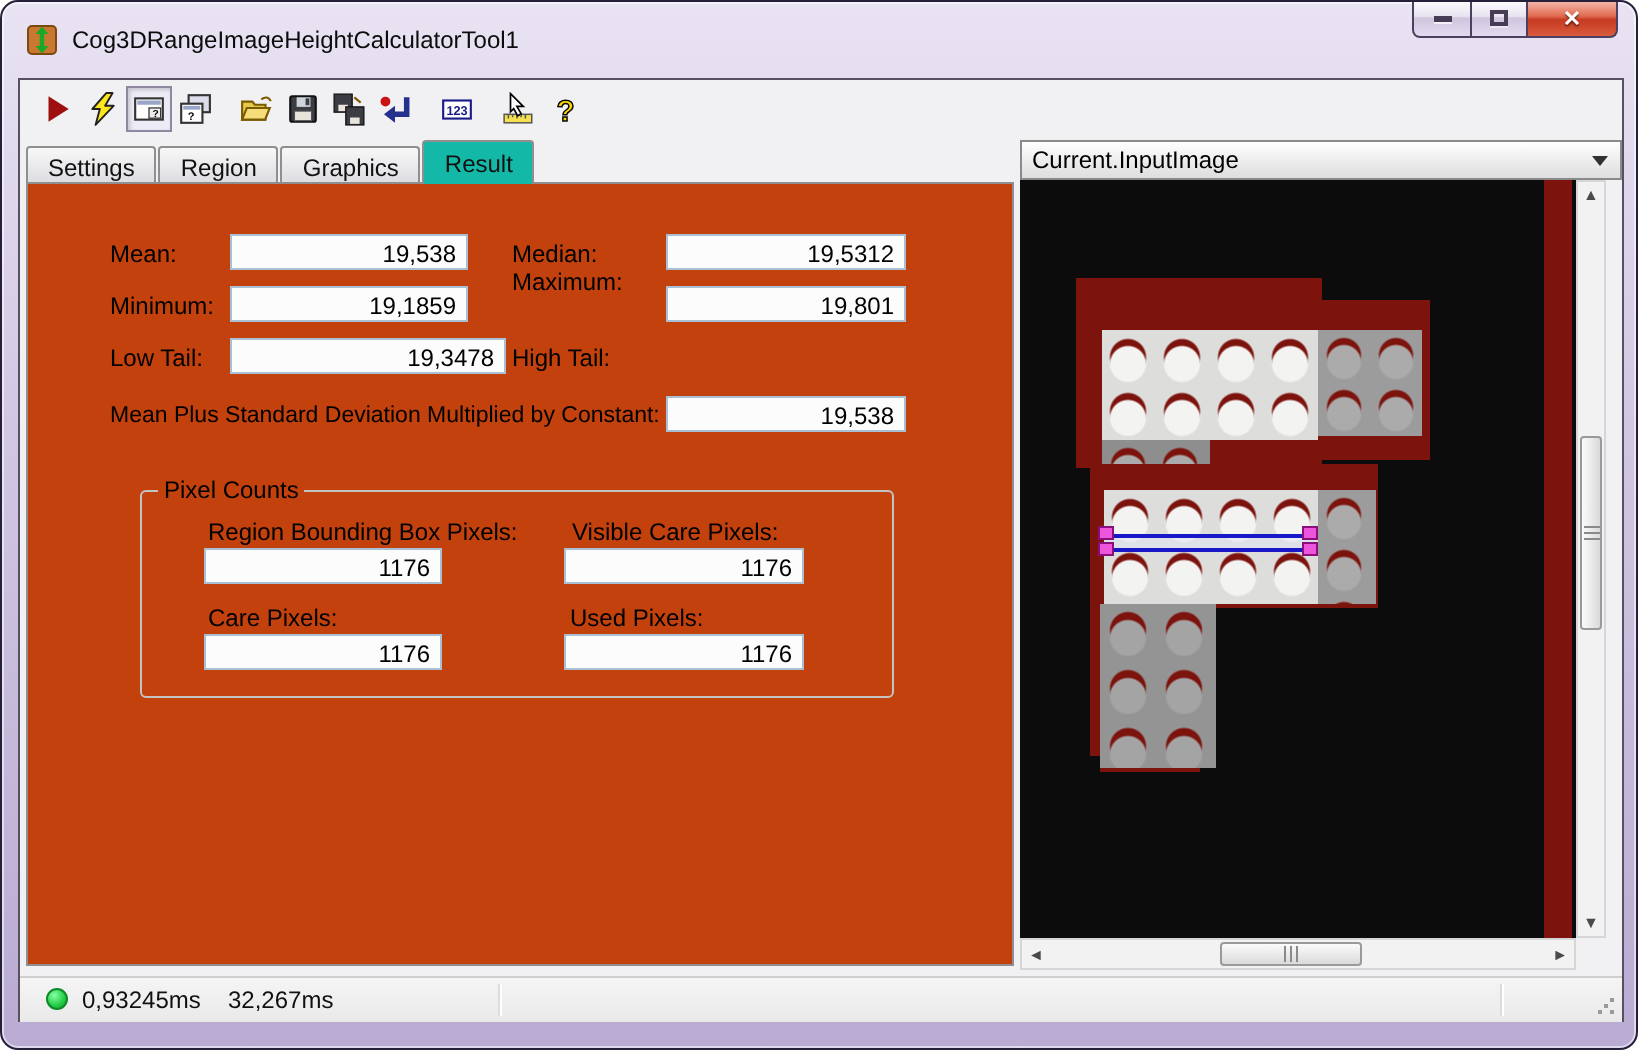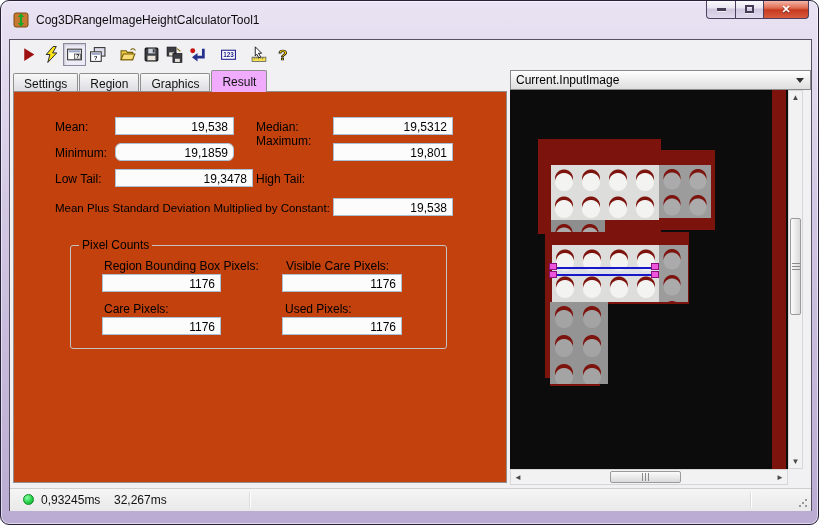--- a/index.html
+++ b/index.html
@@ -26,21 +26,21 @@
   
   .toolbar{position:absolute;left:0;top:0;right:0;height:29px;display:flex;align-items:center;padding-left:7px;}
   .tbtn{width:23px;height:23px;display:flex;align-items:center;justify-content:center;border:1px solid transparent;background:transparent;padding:0;}
   .tbtn svg{width:17px;height:17px;}
   .tbtn.pressed{background:#edebf5;border:1px solid #8f88a0;box-shadow:inset 1px 1px 2px rgba(0,0,0,.18);}
   .tsp{width:8px;}
   
   .tabs{position:absolute;left:3px;top:31px;height:21px;display:flex;align-items:flex-end;}
   .tab{font-size:12px;color:#111;height:19px;padding:3px 10px 0;background:linear-gradient(#f8f8f8,#dcdce1);
        border:1px solid #8f8f8f;border-bottom:none;border-radius:2px 2px 0 0;margin-right:1px;}
-  .tab.active{background:#f0abfc;height:22px;padding-top:4px;position:relative;z-index:3;}
+  .tab.active{background:#14b8a6;height:22px;padding-top:4px;position:relative;z-index:3;}
   .tabpage{position:absolute;left:3px;top:51px;width:494px;height:392px;background:#c2410c;border:1px solid #8f8f8f;z-index:2;}
   .flabel{position:absolute;font-size:12px;color:#000;white-space:nowrap;}
   .flabel.small{font-size:11.5px;}
   .fbox{position:absolute;height:18px;background:#fcfcfc;border:1px solid #a8bfd4;font-size:12px;color:#000;
         text-align:right;padding:2px 5px 0 0;}
   fieldset.pcgroup{position:absolute;left:56px;top:146px;width:377px;height:111px;margin:0;padding:0;
         border:1px solid #c3c3c3;border-radius:3px;background:transparent;}
   fieldset.pcgroup legend{font-size:12px;color:#000;margin-left:8px;padding:0 3px;}
   
   .right-panel{position:absolute;left:500px;top:30px;width:248px;height:415px;}
@@ -205,21 +205,21 @@
       <div class="tab active">Result</div>
     </div>
 
     <div class="tabpage">
       <span class="flabel" style="left:41px;top:28px;">Mean:</span>
       <div class="fbox" style="left:101px;top:25px;width:119px;">19,538</div>
       <span class="flabel" style="left:242px;top:28px;">Median:</span>
       <div class="fbox" style="left:319px;top:25px;width:120px;">19,5312</div>
 
       <span class="flabel" style="left:41px;top:54px;">Minimum:</span>
-      <div class="fbox" style="left:101px;top:51px;width:119px;border-radius:6px;">19,1859</div>
+      <div class="fbox" style="left:101px;top:51px;width:119px;">19,1859</div>
       <span class="flabel" style="left:242px;top:42px;">Maximum:</span>
       <div class="fbox" style="left:319px;top:51px;width:120px;">19,801</div>
 
       <span class="flabel" style="left:41px;top:80px;">Low Tail:</span>
       <div class="fbox" style="left:101px;top:77px;width:138px;">19,3478</div>
       <span class="flabel" style="left:242px;top:80px;">High Tail:</span>
 
       <span class="flabel small" style="left:41px;top:110px;">Mean Plus Standard Deviation Multiplied by Constant:</span>
       <div class="fbox" style="left:319px;top:106px;width:120px;">19,538</div>
 

